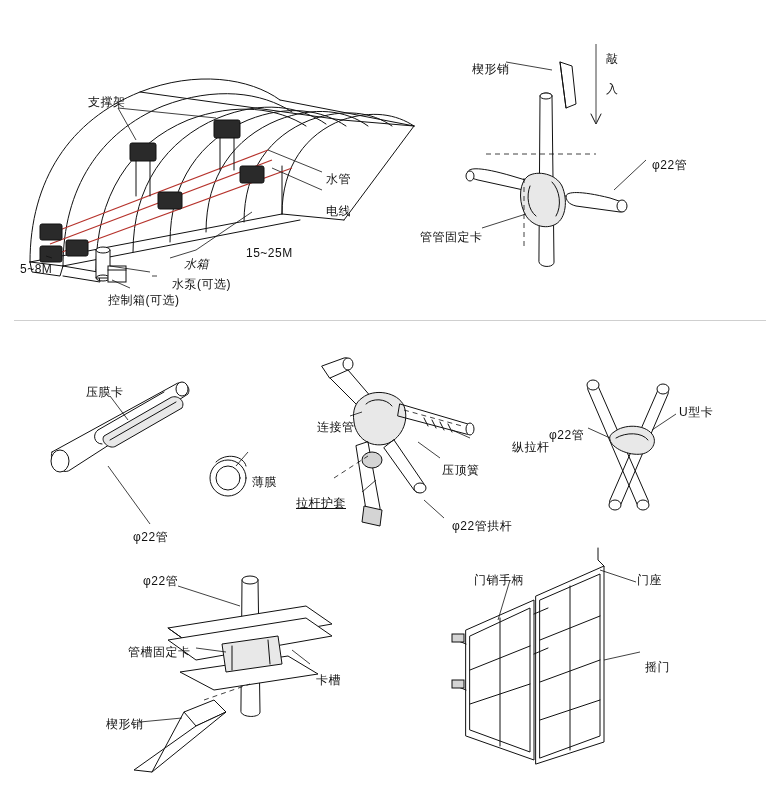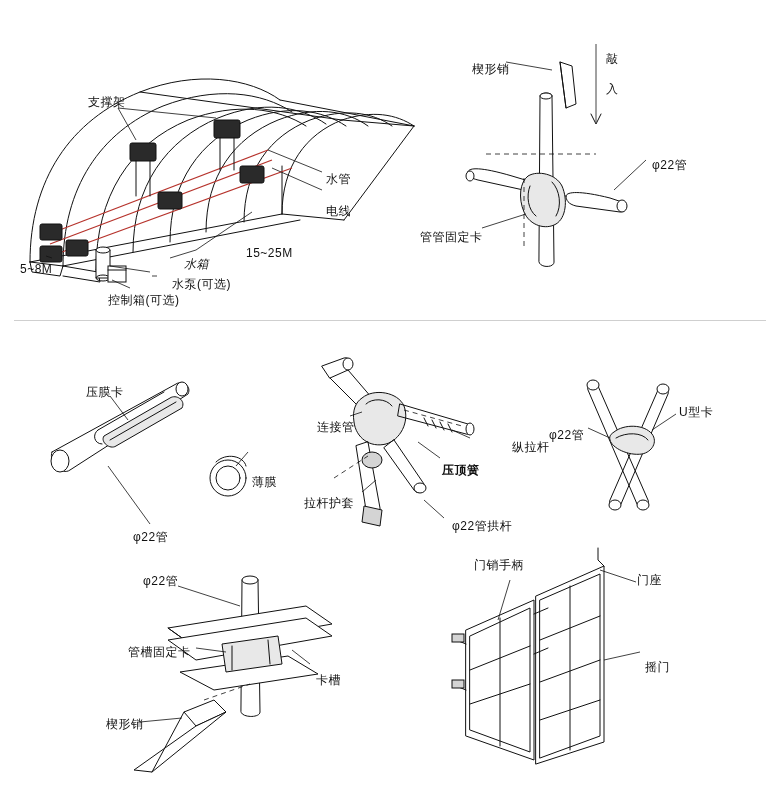--- a/index.html
+++ b/index.html
@@ -327,29 +327,29 @@
   <div class="lbl" style="left:606px; top:82px;">入</div>
   <div class="lbl" style="left:652px; top:158px;">φ22管</div>
   <div class="lbl" style="left:420px; top:230px;">管管固定卡</div>
 
   <div class="lbl" style="left:86px; top:385px;">压膜卡</div>
   <div class="lbl" style="left:252px; top:447px;margin-top:28px;">薄膜</div>
   <div class="lbl" style="left:133px; top:530px;">φ22管</div>
 
   <div class="lbl" style="left:317px; top:420px;text-align:center;">连接管</div>
   <div class="lbl" style="left:472px; top:440px;margin-left:40px;">纵拉杆</div>
-  <div class="lbl" style="left:442px; top:463px;font-weight:bold;">压顶簧</div>
-  <div class="lbl" style="left:304px; top:496px;">拉杆护套</div>
+  <div class="lbl" style="left:442px; top:463px;">压顶簧</div>
+  <div class="lbl" style="left:296px; top:496px;text-decoration:underline;">拉杆护套</div>
   <div class="lbl" style="left:452px; top:519px;">φ22管拱杆</div>
 
   <div class="lbl" style="left:549px; top:428px;">φ22管</div>
   <div class="lbl" style="left:679px; top:405px;">U型卡</div>
 
   <div class="lbl" style="left:143px; top:574px;">φ22管</div>
   <div class="lbl" style="left:128px; top:645px;">管槽固定卡</div>
   <div class="lbl" style="left:316px; top:673px;">卡槽</div>
   <div class="lbl" style="left:106px; top:717px;">楔形销</div>
 
-  <div class="lbl" style="left:474px; top:558px;">门销手柄</div>
+  <div class="lbl" style="left:474px; top:573px;">门销手柄</div>
   <div class="lbl" style="left:637px; top:573px;">门座</div>
   <div class="lbl" style="left:645px; top:660px;">摇门</div>
 
 </div>
 
 </body></html>

